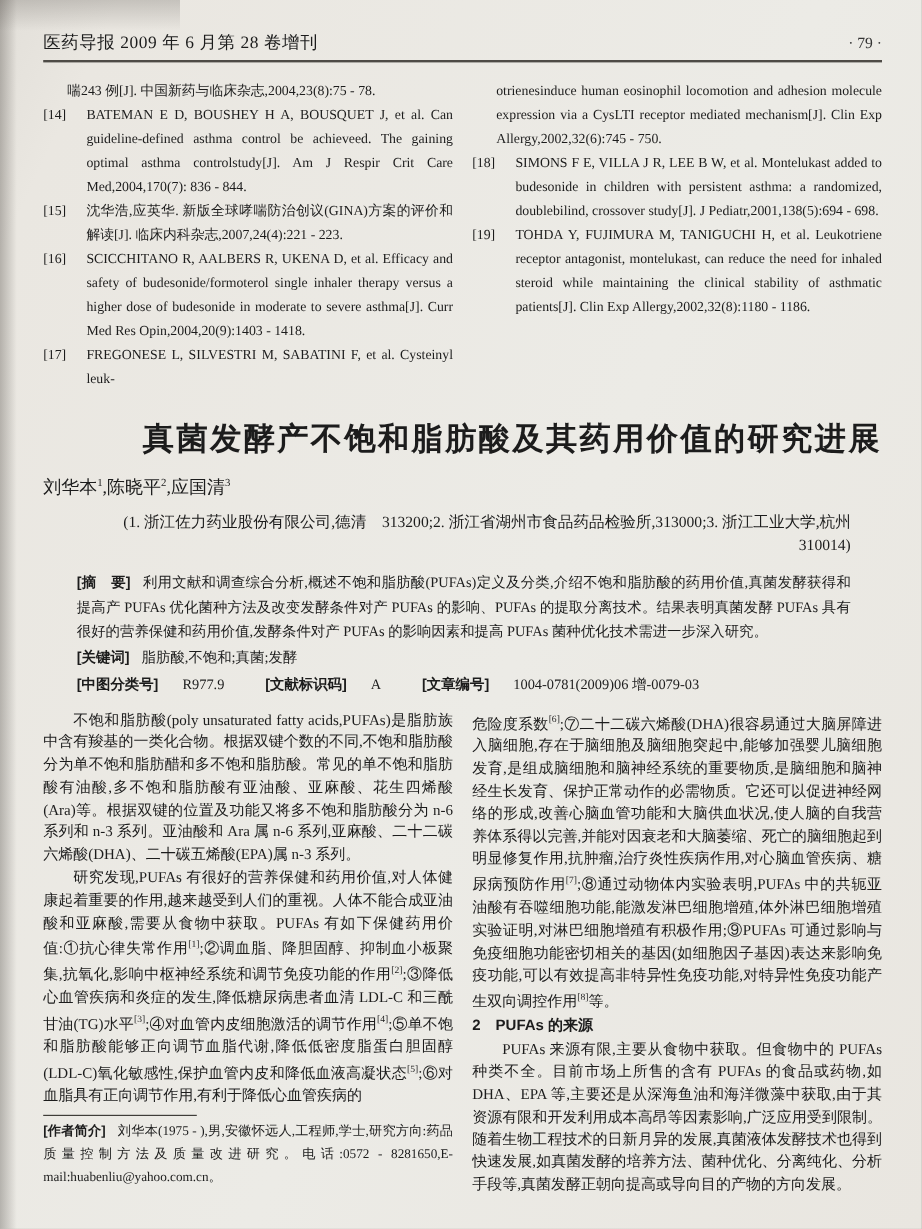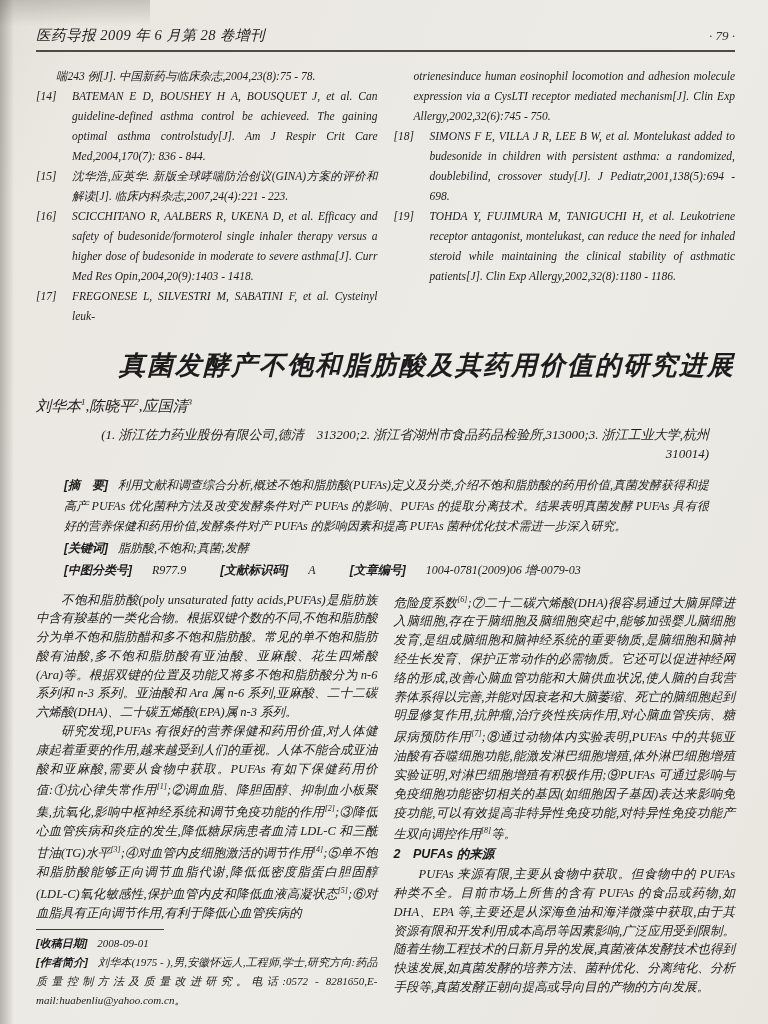--- a/index.html
+++ b/index.html
@@ -6,21 +6,20 @@
   body{
     width:768px;height:1024px;overflow:hidden;
     background:#b9b6af;
     font-family:"Liberation Serif","DejaVu Serif",serif;
     color:#1c1c1c;
   }
   .page{
     position:relative;width:768px;height:1024px;box-sizing:border-box;
     background:linear-gradient(115deg,#e2dfd9 0%,#eae7e1 8%,#ecebe6 55%,#e9e6e0 100%);
     padding:26px 33px 0 36px;
-    font-style:italic;
   }
   .page::before{ 
     content:"";position:absolute;left:0;top:0;bottom:0;width:14px;
     background:linear-gradient(90deg,rgba(40,35,30,.28),rgba(40,35,30,0));
     pointer-events:none;
   }
   .page::after{ 
     content:"";position:absolute;left:0;top:0;width:150px;height:26px;
     background:linear-gradient(180deg,rgba(50,45,40,.20),rgba(50,45,40,0));
     pointer-events:none;
@@ -137,23 +136,20 @@
     </div>
   </div>
 
   <div class="cols">
     <div class="col">
       <p class="ind">不饱和脂肪酸(poly unsaturated fatty acids,PUFAs)是脂肪族中含有羧基的一类化合物。根据双键个数的不同,不饱和脂肪酸分为单不饱和脂肪醋和多不饱和脂肪酸。常见的单不饱和脂肪酸有油酸,多不饱和脂肪酸有亚油酸、亚麻酸、花生四烯酸(Ara)等。根据双键的位置及功能又将多不饱和脂肪酸分为 n-6 系列和 n-3 系列。亚油酸和 Ara 属 n-6 系列,亚麻酸、二十二碳六烯酸(DHA)、二十碳五烯酸(EPA)属 n-3 系列。</p>
       <p class="ind">研究发现,PUFAs 有很好的营养保健和药用价值,对人体健康起着重要的作用,越来越受到人们的重视。人体不能合成亚油酸和亚麻酸,需要从食物中获取。PUFAs 有如下保健药用价值:①抗心律失常作用<sup>[1]</sup>;②调血脂、降胆固醇、抑制血小板聚集,抗氧化,影响中枢神经系统和调节免疫功能的作用<sup>[2]</sup>;③降低心血管疾病和炎症的发生,降低糖尿病患者血清 LDL-C 和三酰甘油(TG)水平<sup>[3]</sup>;④对血管内皮细胞激活的调节作用<sup>[4]</sup>;⑤单不饱和脂肪酸能够正向调节血脂代谢,降低低密度脂蛋白胆固醇(LDL-C)氧化敏感性,保护血管内皮和降低血液高凝状态<sup>[5]</sup>;⑥对血脂具有正向调节作用,有利于降低心血管疾病的</p>
       <div class="footnote">
         <div class="footnote-rule"></div>
         <p>
-          <span class="lab">[收稿日期]</span><span>2008-09-01</span>
-        </p>
-        <p>
           <span class="lab">[作者简介]</span><span>刘华本(1975 - ),男,安徽怀远人,工程师,学士,研究方向:药品质量控制方法及质量改进研究。电话:0572 - 8281650,E-mail:huabenliu@yahoo.com.cn。</span>
         </p>
       </div>
     </div>
     <div class="col">
       <p>危险度系数<sup>[6]</sup>;⑦二十二碳六烯酸(DHA)很容易通过大脑屏障进入脑细胞,存在于脑细胞及脑细胞突起中,能够加强婴儿脑细胞发育,是组成脑细胞和脑神经系统的重要物质,是脑细胞和脑神经生长发育、保护正常动作的必需物质。它还可以促进神经网络的形成,改善心脑血管功能和大脑供血状况,使人脑的自我营养体系得以完善,并能对因衰老和大脑萎缩、死亡的脑细胞起到明显修复作用,抗肿瘤,治疗炎性疾病作用,对心脑血管疾病、糖尿病预防作用<sup>[7]</sup>;⑧通过动物体内实验表明,PUFAs 中的共轭亚油酸有吞噬细胞功能,能激发淋巴细胞增殖,体外淋巴细胞增殖实验证明,对淋巴细胞增殖有积极作用;⑨PUFAs 可通过影响与免疫细胞功能密切相关的基因(如细胞因子基因)表达来影响免疫功能,可以有效提高非特异性免疫功能,对特异性免疫功能产生双向调控作用<sup>[8]</sup>等。</p>
       <div class="bodyhead">2　PUFAs 的来源</div>
       <p class="ind">PUFAs 来源有限,主要从食物中获取。但食物中的 PUFAs 种类不全。目前市场上所售的含有 PUFAs 的食品或药物,如 DHA、EPA 等,主要还是从深海鱼油和海洋微藻中获取,由于其资源有限和开发利用成本高昂等因素影响,广泛应用受到限制。随着生物工程技术的日新月异的发展,真菌液体发酵技术也得到快速发展,如真菌发酵的培养方法、菌种优化、分离纯化、分析手段等,真菌发酵正朝向提高或导向目的产物的方向发展。</p>
     </div>
   </div>

